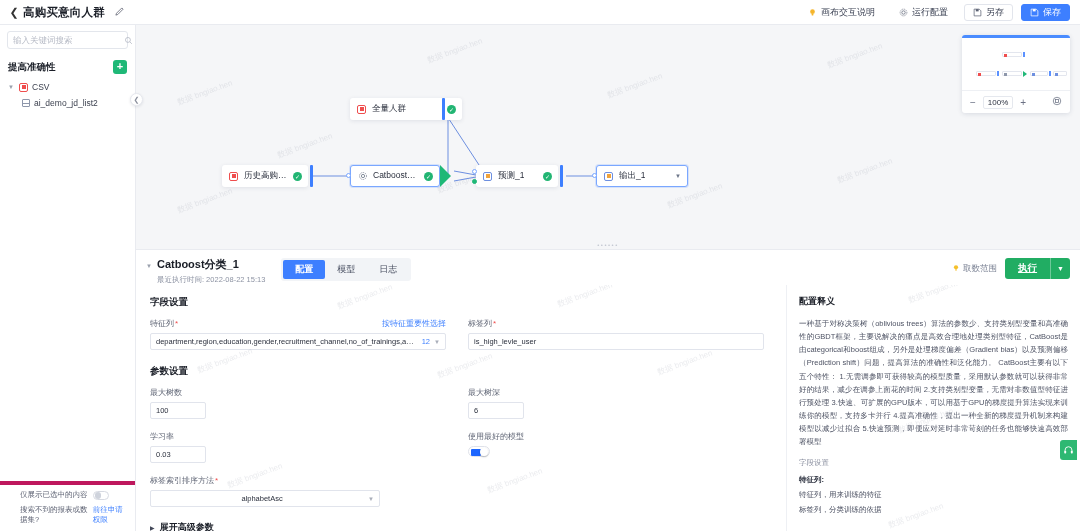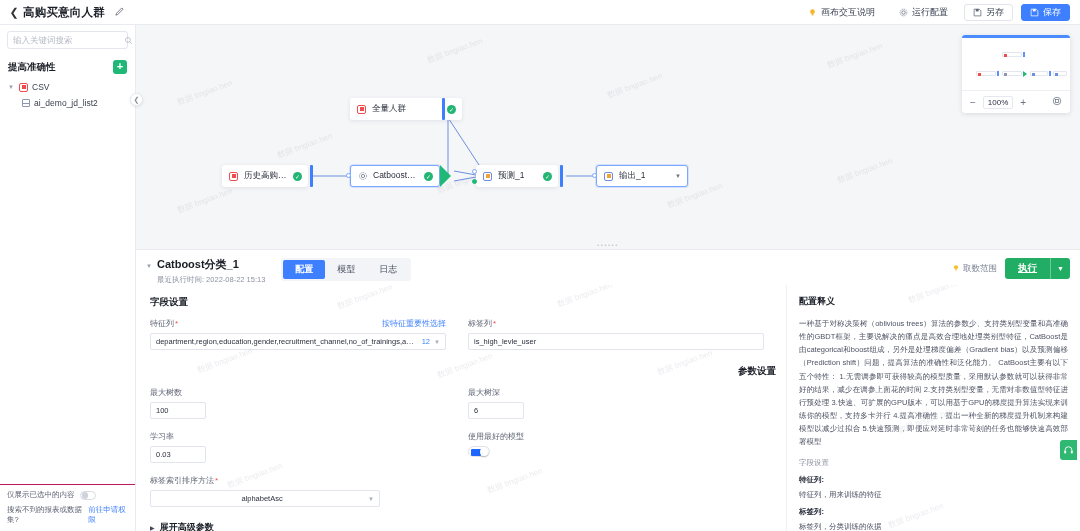--- a/index.html
+++ b/index.html
@@ -78,21 +78,21 @@
     content: ""; position: absolute; left: 1.6px; top: 1.6px; width: 4px; height: 4px; background: #ef4d4d;
   }
   .tbl-ico {
     width: 8px; height: 8px; border: 1px solid #8e97ab; border-radius: 1px; background: #fff;
     display: inline-block; position: relative;
   }
   .tbl-ico:after {
     content: ""; position: absolute; left: 0; top: 2.6px; right: 0; height: 1px; background: #8e97ab;
   }
   .sidebar-footer {
-    margin-top: auto; border-top: 1px solid #be185d; padding: 5px 7px 6px 7px;
+    margin-top: auto; border-top: 4px solid #be185d; padding: 5px 7px 6px 20px;
   }
   .sbf-row { display: flex; align-items: center; gap: 5px; font-size: 7.5px; color: #5c6172; }
   .sbf-row + .sbf-row { margin-top: 5px; }
   .mini-toggle {
     width: 16px; height: 9px; border-radius: 5px; background: #fff; border: 1px solid #d7dae2;
     position: relative; cursor: pointer;
   }
   .mini-toggle:after {
     content: ""; position: absolute; left: 1px; top: 0.6px; width: 6.5px; height: 6.5px;
     border-radius: 50%; background: #cfd3dc;
@@ -520,21 +520,21 @@
             <div class="flabel">
               <span>标签列</span>
                 <span class="req">*</span>
             </div>
             <div class="input">
               <span class="val">is_high_levle_user</span>
             </div>
           </div>
         </div>
 
-        <div class="form-sec-title" style="margin-top:15px;text-align:right;">参数设置</div>
+        <div class="form-sec-title" style="margin-top:15px;">参数设置</div>
 
         <div class="row2" style="margin-top:0;">
           <div class="col-a">
             <div class="flabel">最大树数</div>
             <div class="input small">
               <span class="val">100</span>
             </div>
           </div>
           <div class="col-b">
             <div class="flabel">最大树深</div>
@@ -580,21 +580,20 @@
         <div class="wm" style="left:120px; top:0px;">数据 bngiao.hen</div>
         <div class="wm" style="left:110px; top:130px;">数据 bngiao.hen</div>
         <div class="wm" style="left:100px; top:225px;">数据 bngiao.hen</div>
 
         <div class="help-title">配置释义</div>
         <div class="help-para">一种基于对称决策树（oblivious trees）算法的参数少、支持类别型变量和高准确性的GBDT框架，主要说解决的痛点是高效合理地处理类别型特征，CatBoost是由categorical和boost组成，另外是处理梯度偏差（Gradient bias）以及预测偏移（Prediction shift）问题，提高算法的准确性和泛化能力。 CatBoost主要有以下五个特性： 1.无需调参即可获得较高的模型质量，采用默认参数就可以获得非常好的结果，减少在调参上面花的时间 2.支持类别型变量，无需对非数值型特征进行预处理 3.快速、可扩展的GPU版本，可以用基于GPU的梯度提升算法实现来训练你的模型，支持多卡并行 4.提高准确性，提出一种全新的梯度提升机制来构建模型以减少过拟合 5.快速预测，即便应对延时非常苛刻的任务也能够快速高效部署模型</div>
 
         <div class="help-sec">字段设置</div>
         <div class="help-key">特征列:</div>
         <div class="help-val">特征列，用来训练的特征</div>
-        <div class="help-key">标签列:</div>
         <div class="help-val">标签列，分类训练的依据</div>
 
       </div>
     </div>
 
     <div class="support-btn">
       <svg width="11" height="11" viewBox="0 0 16 16">
           <path d="M3 9V7.5a5 5 0 0 1 10 0V9" fill="none" stroke="#fff" stroke-width="1.3"></path>
           <rect x="1.8" y="8.4" width="2.8" height="4" rx="1" fill="#fff"></rect>
           <rect x="11.4" y="8.4" width="2.8" height="4" rx="1" fill="#fff"></rect>

